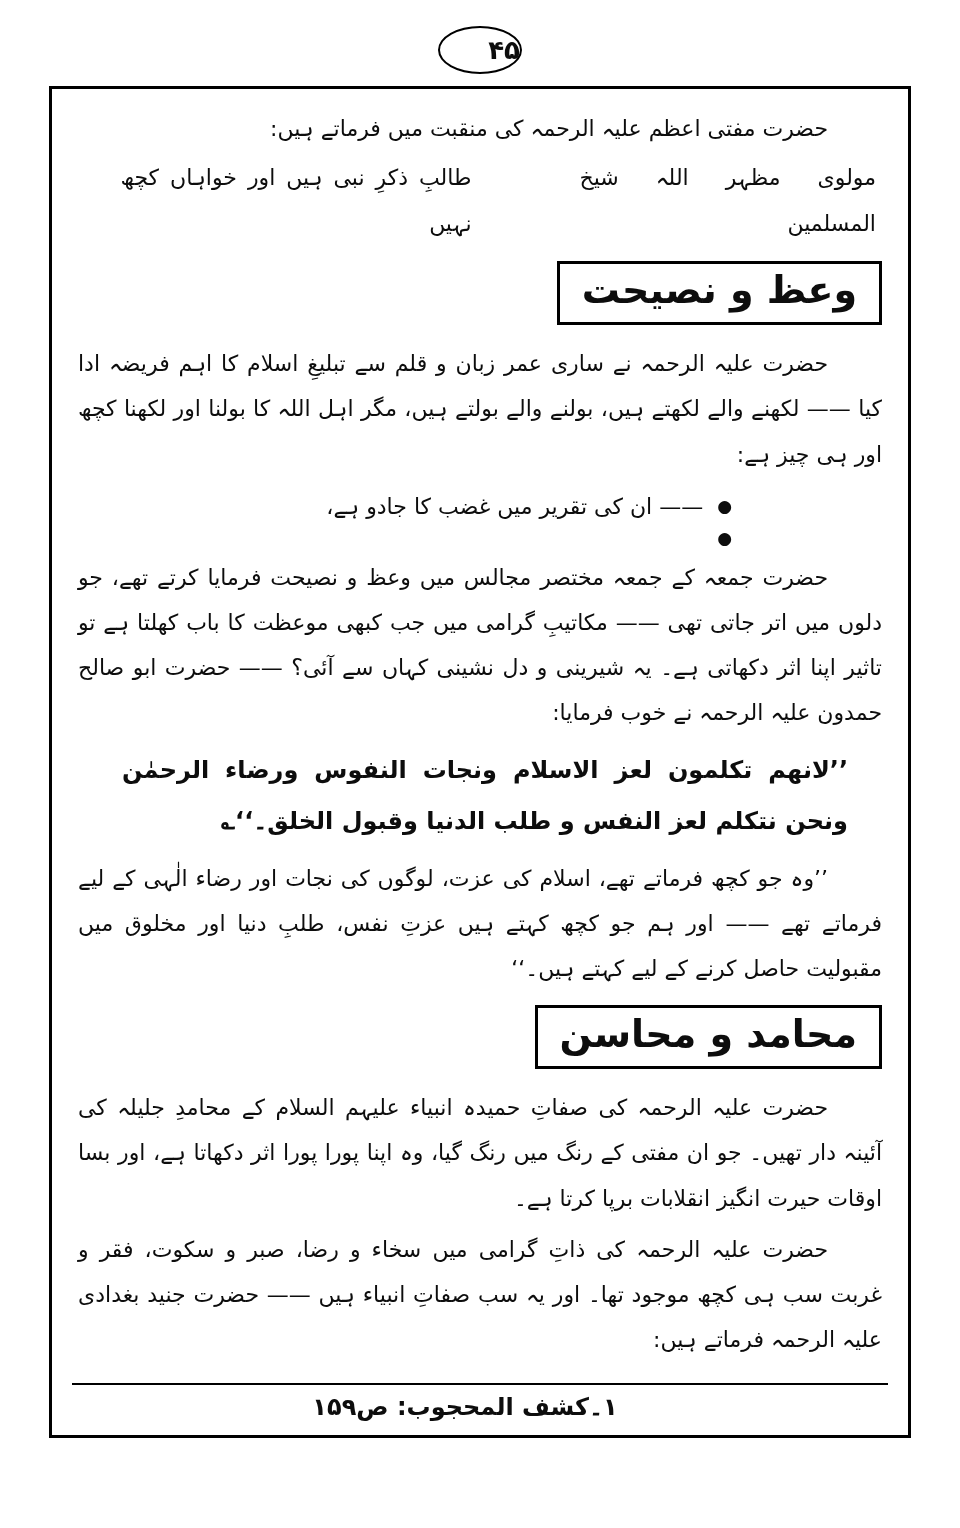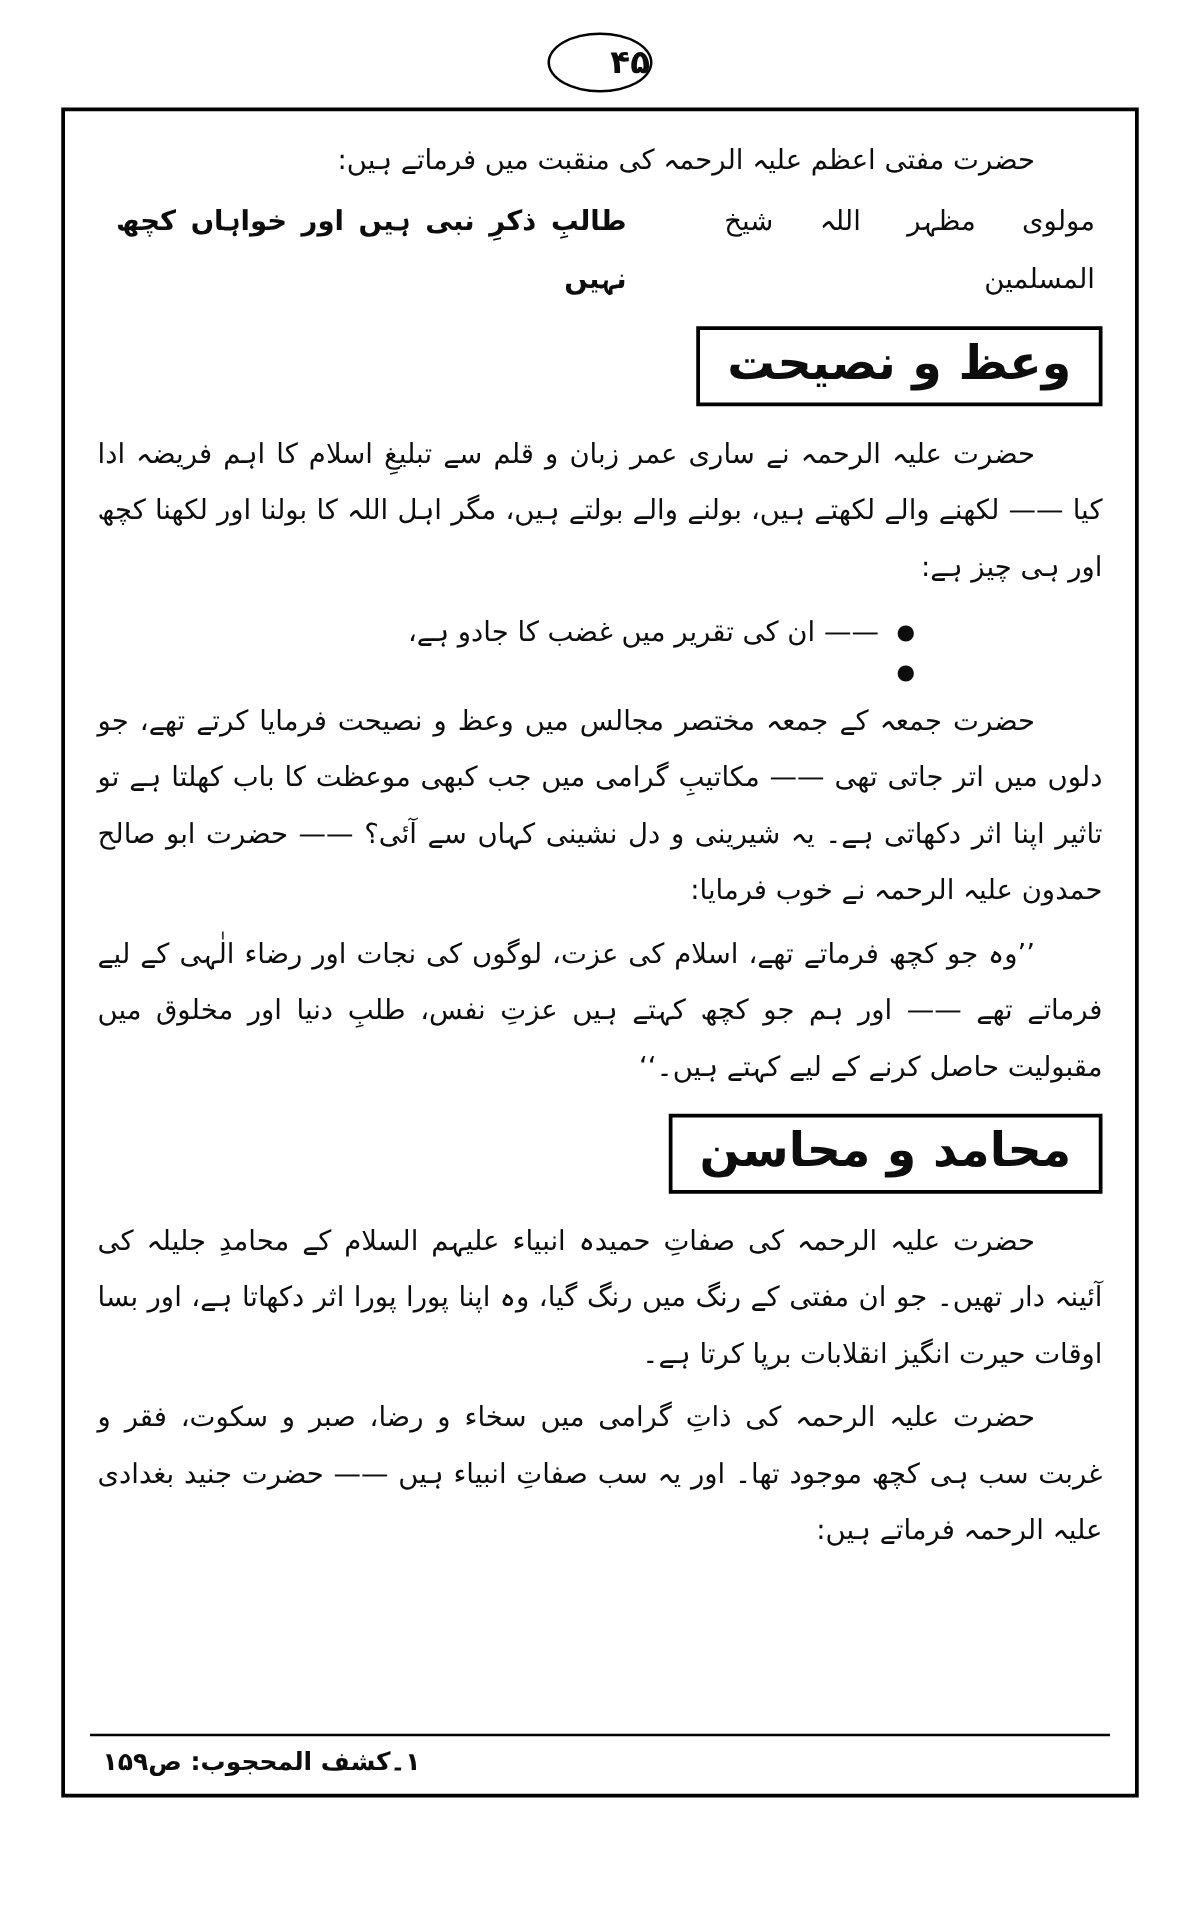--- a/index.html
+++ b/index.html
@@ -55,21 +55,21 @@
   .verse-line {
     display: flex;
     justify-content: space-between;
     align-items: baseline;
     font-size: 22px;
     line-height: 2.1;
     padding: 0 6px;
     margin-bottom: 8px;
   }
   .verse-first { word-spacing: 30px; }
-  .verse-second { word-spacing: 4px; font-weight: bold; }
+  .verse-second { word-spacing: 4px; }
   .heading-box {
     width: fit-content;
     border: 3px solid #000;
     font-size: 38px;
     font-weight: bold;
     padding: 4px 22px 10px 22px;
     margin: 14px 0 16px 0;
     letter-spacing: 1px;
   }
   .bullets {
@@ -98,23 +98,23 @@
   .footnote-area {
     position: absolute;
     right: 20px;
     left: 20px;
     bottom: 12px;
     border-top: 2px solid #000;
     padding: 8px 40px 2px 10px;
     text-align: left;
   }
   .footnote-text {
-    font-size: 20px;
+    font-size: 24px;
     font-weight: bold;
-    text-align: left;
+    text-align: center;
     direction: rtl;
   }
 </style>
 </head>
 <body>
 
 <div class="sheet">
 
   <div class="page-number-oval">
     <span>۴۵</span>
@@ -138,20 +138,21 @@
         <span class="bullet-dot">●</span>
         <span>—— ان کی تقریر میں غضب کا جادو ہے،</span>
       </div>
       <div class="bullet-row">
         <span class="bullet-dot">●</span>
       </div>
     </div>
 
     <div class="para indent">حضرت جمعہ کے جمعہ مختصر مجالس میں وعظ و نصیحت فرمایا کرتے تھے، جو دلوں میں اتر جاتی تھی —— مکاتیبِ گرامی میں جب کبھی موعظت کا باب کھلتا ہے تو تاثیر اپنا اثر دکھاتی ہے۔ یہ شیرینی و دل نشینی کہاں سے آئی؟ —— حضرت ابو صالح حمدون علیہ الرحمہ نے خوب فرمایا:</div>
 
+    <div class="arabic-quote">’’لانھم تکلمون لعز الاسلام ونجات النفوس ورضاء الرحمٰن ونحن نتکلم لعز النفس و طلب الدنیا وقبول الخلق۔‘‘؎</div>
 
     <div class="para indent">’’وہ جو کچھ فرماتے تھے، اسلام کی عزت، لوگوں کی نجات اور رضاء الٰہی کے لیے فرماتے تھے —— اور ہم جو کچھ کہتے ہیں عزتِ نفس، طلبِ دنیا اور مخلوق میں مقبولیت حاصل کرنے کے لیے کہتے ہیں۔‘‘</div>
 
     <div class="heading-box">محامد و محاسن</div>
 
     <div class="para indent">حضرت علیہ الرحمہ کی صفاتِ حمیدہ انبیاء علیہم السلام کے محامدِ جلیلہ کی آئینہ دار تھیں۔ جو ان مفتی کے رنگ میں رنگ گیا، وہ اپنا پورا پورا اثر دکھاتا ہے، اور بسا اوقات حیرت انگیز انقلابات برپا کرتا ہے۔</div>
 
     <div class="para indent">حضرت علیہ الرحمہ کی ذاتِ گرامی میں سخاء و رضا، صبر و سکوت، فقر و غربت سب ہی کچھ موجود تھا۔ اور یہ سب صفاتِ انبیاء ہیں —— حضرت جنید بغدادی علیہ الرحمہ فرماتے ہیں:</div>
 
     <div class="footnote-area">

